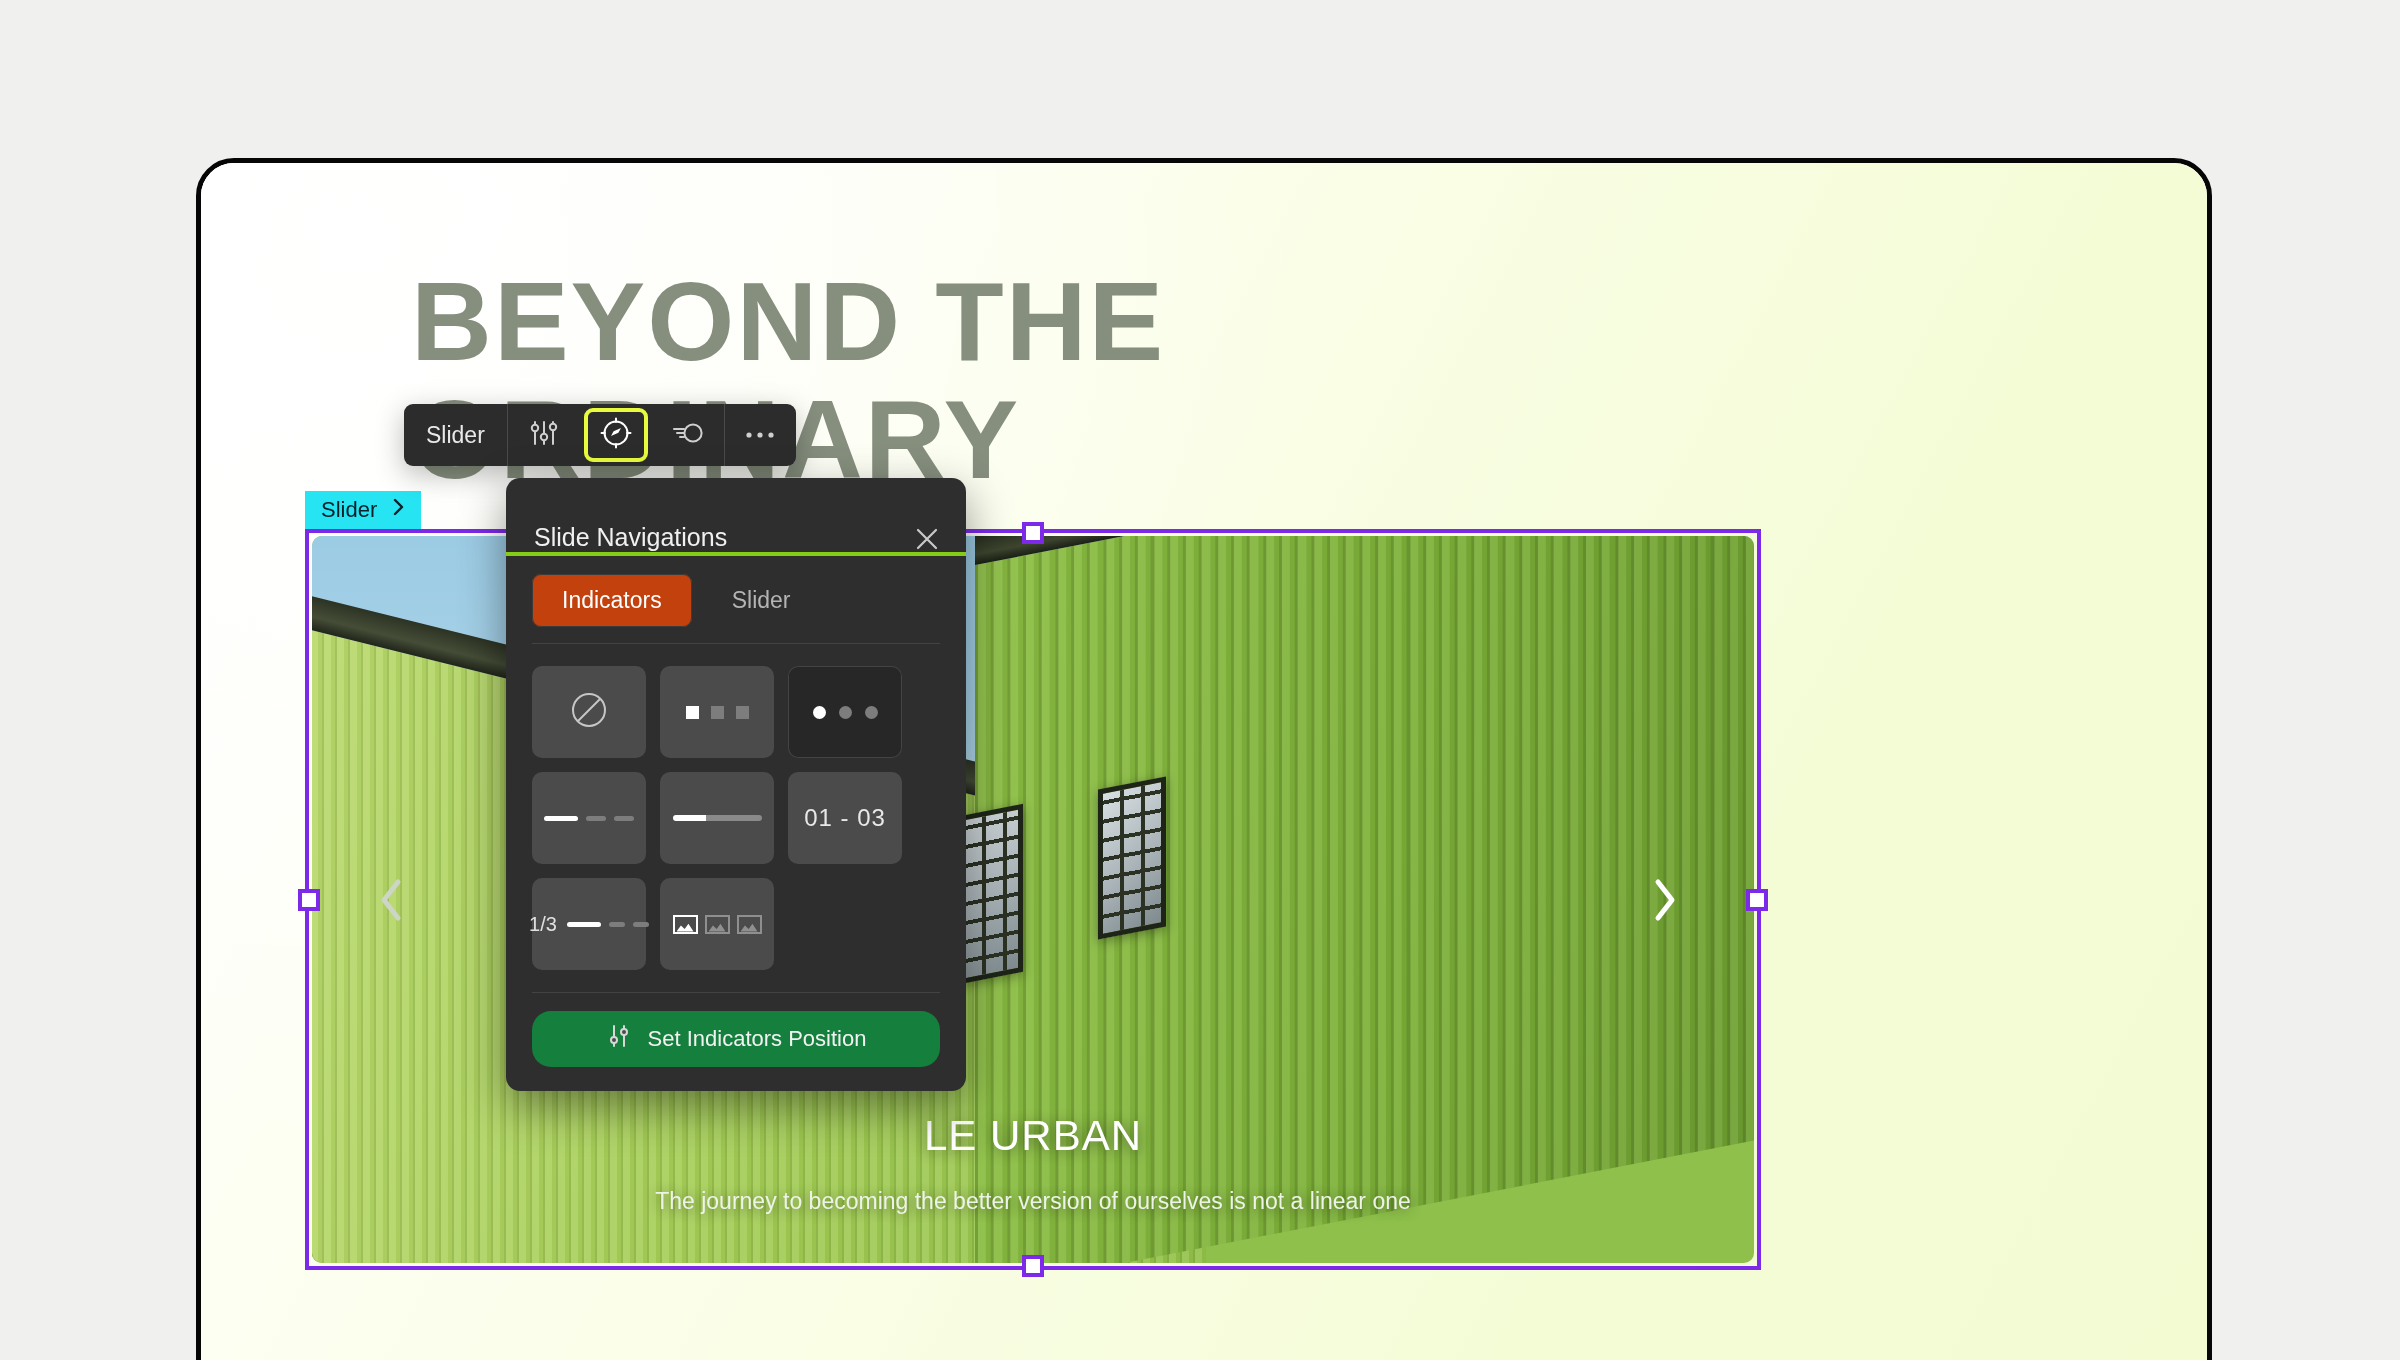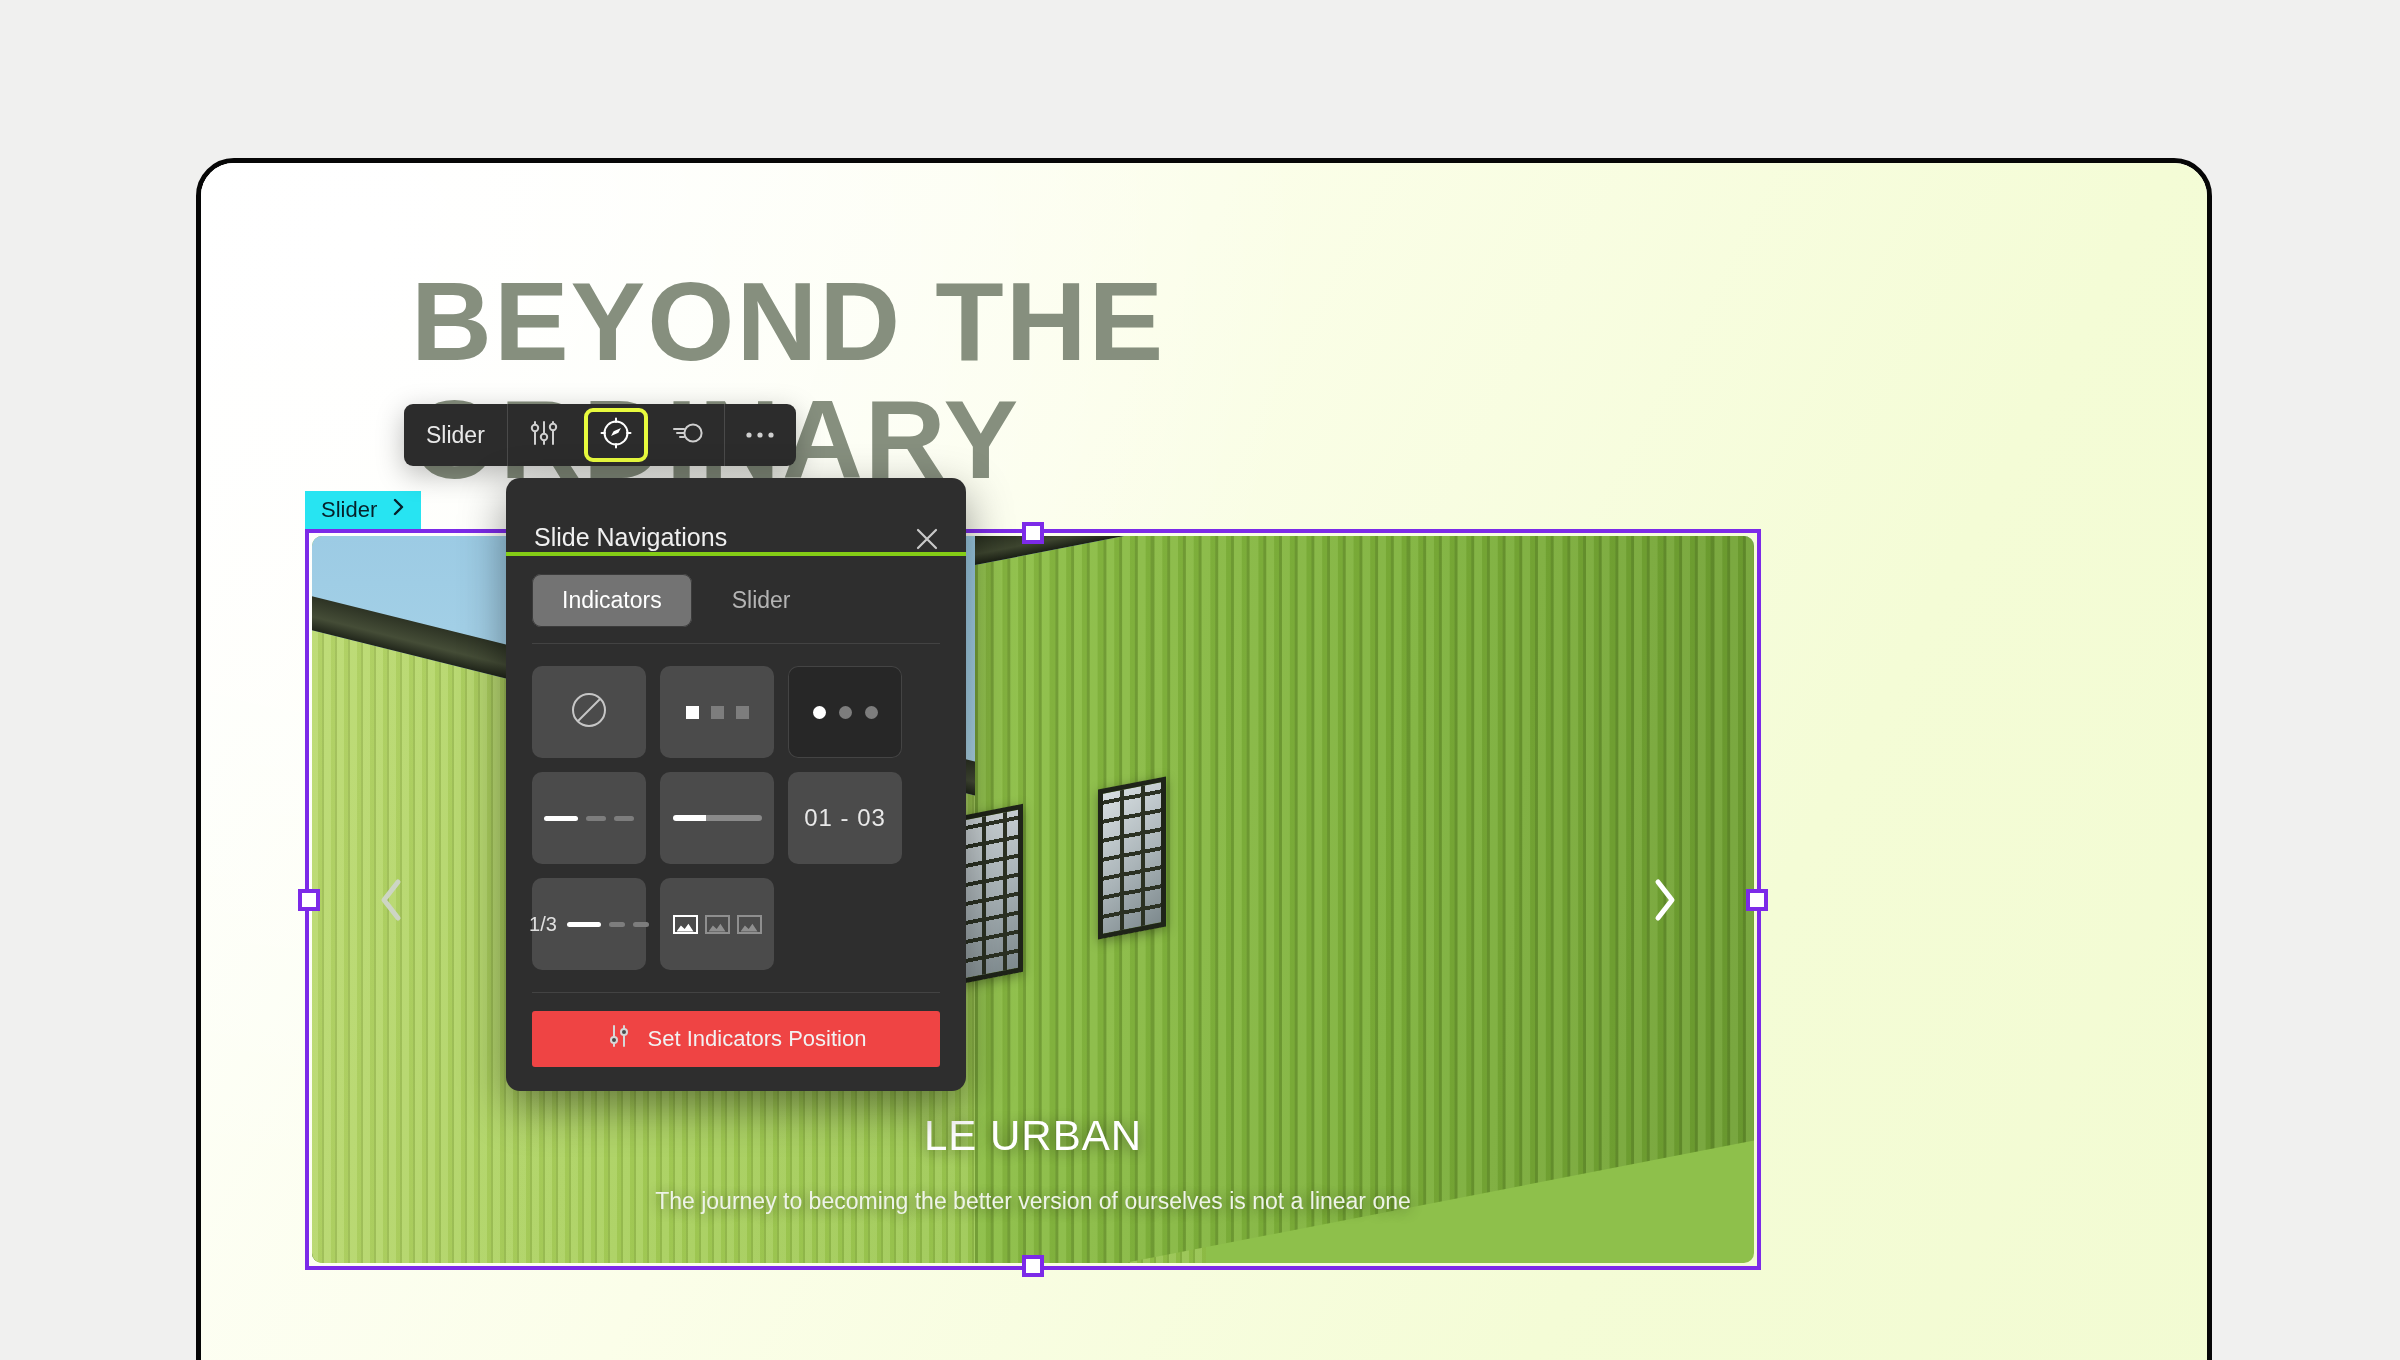--- a/index.html
+++ b/index.html
@@ -286,21 +286,21 @@
     gap: 10px;
     padding: 18px 26px 0 26px;
   }
   .tab {
     padding: 13px 30px;
     font-size: 23px;
     color: #b4b4b4;
     border-radius: 9px;
   }
   .tab.active {
-    background: #737373;
+    background: #c2410c;
     color: #ffffff;
     box-shadow: inset 0 0 0 1px #3b3b3b;
   }
   .tabs-rule {
     margin: 16px 26px 0 26px;
     height: 1px;
     background: #434343;
   }
 
   .opt-grid {
@@ -366,22 +366,22 @@
   .panel-foot {
     padding: 18px 26px 24px 26px;
   }
   .foot-rule {
     height: 1px;
     background: #434343;
     margin-bottom: 18px;
   }
   .set-pos-btn {
     height: 56px;
-    border-radius: 3px;
-    background: #ef4444;
+    border-radius: 19px;
+    background: #15803d;
     display: flex;
     align-items: center;
     justify-content: center;
     gap: 16px;
     color: #f2f2f2;
     font-size: 22px;
     cursor: pointer;
   }
 </style>
 </head>

